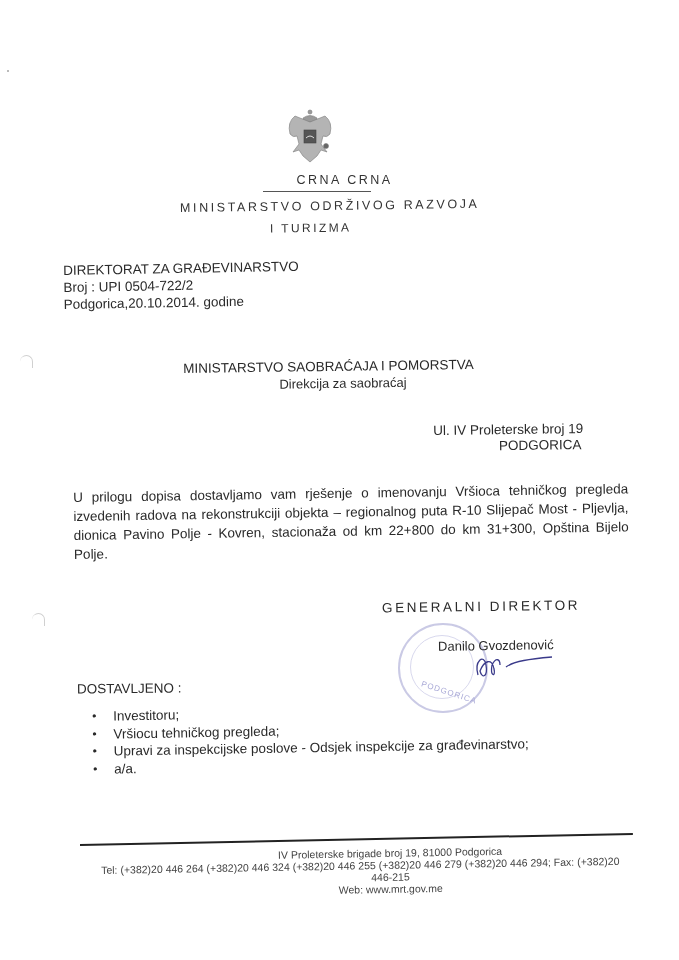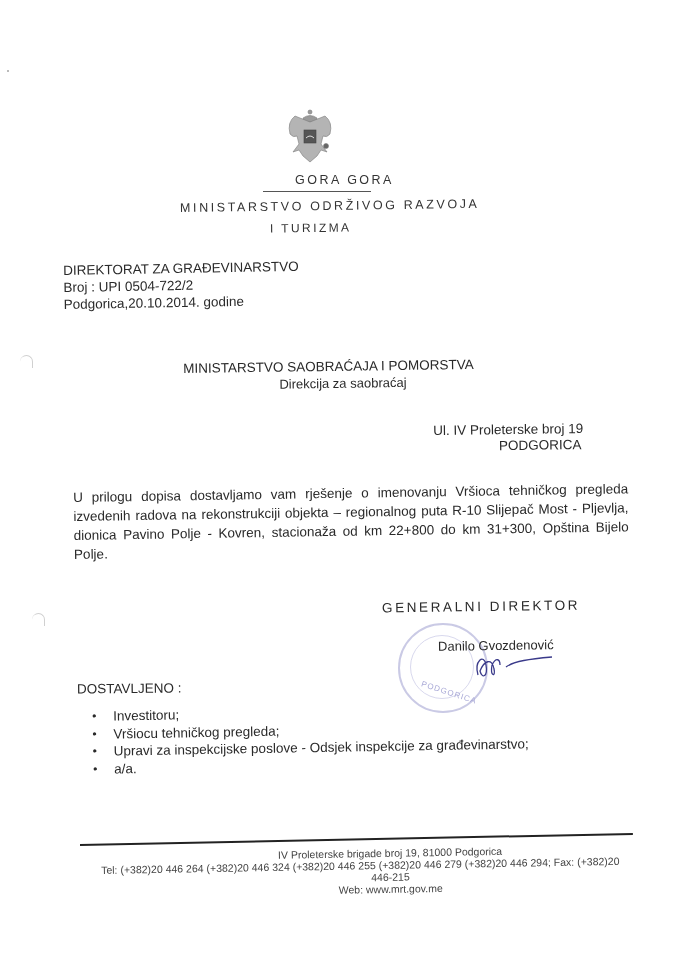--- a/index.html
+++ b/index.html
@@ -49,21 +49,21 @@
     <g fill="#9a9a9a" stroke="#7a7a7a" stroke-width="0.6">
       <circle cx="25" cy="4" r="2"></circle>
       <path d="M18 10 Q25 5 32 10 L31 14 L19 14 Z"></path>
       <path d="M25 14 L10 8 Q2 14 5 26 Q8 30 12 28 L14 36 L8 44 L14 42 L18 48 L25 54 L32 48 L36 42 L42 44 L36 36 L38 28 Q42 30 45 26 Q48 14 40 8 Z" fill="#b4b4b4"></path>
       <rect x="19" y="22" width="12" height="13" fill="#555" stroke="#444"></rect>
       <path d="M21 30 q4 -4 8 0" stroke="#ddd" fill="none" stroke-width="1"></path>
       <circle cx="41" cy="38" r="2.5" fill="#666"></circle>
     </g>
   </svg>
 </div>
-<div class="abs crna-gora">GORA GORA</div>
+<div class="abs crna-gora">CRNA CRNA</div>
 <div class="abs header-rule"></div>
 <div class="abs ministry">MINISTARSTVO ODRŽIVOG RAZVOJA</div>
 <div class="abs ministry2">I TURIZMA</div>
 
 <div class="abs dept">
   <div>DIREKTORAT ZA GRAĐEVINARSTVO</div>
   <div>Broj : UPI 0504-722/2</div>
   <div>Podgorica,20.10.2014. godine</div>
 </div>
 

